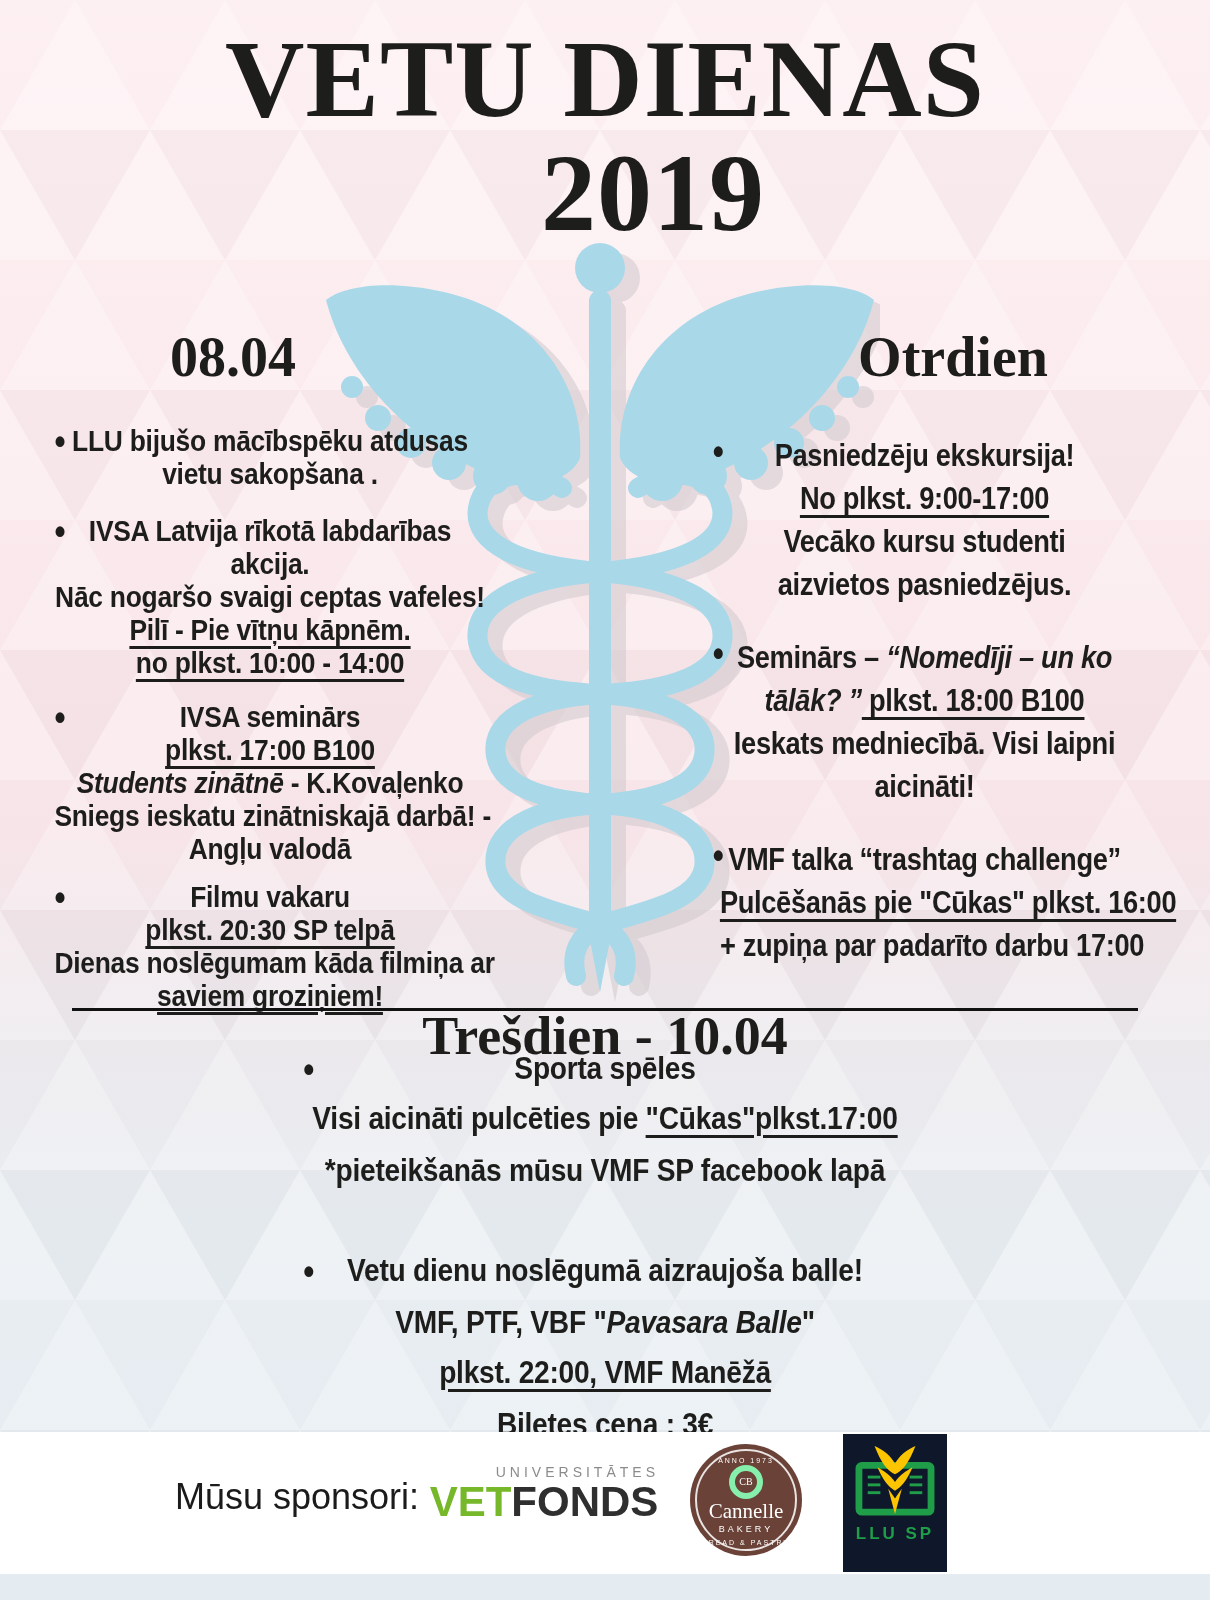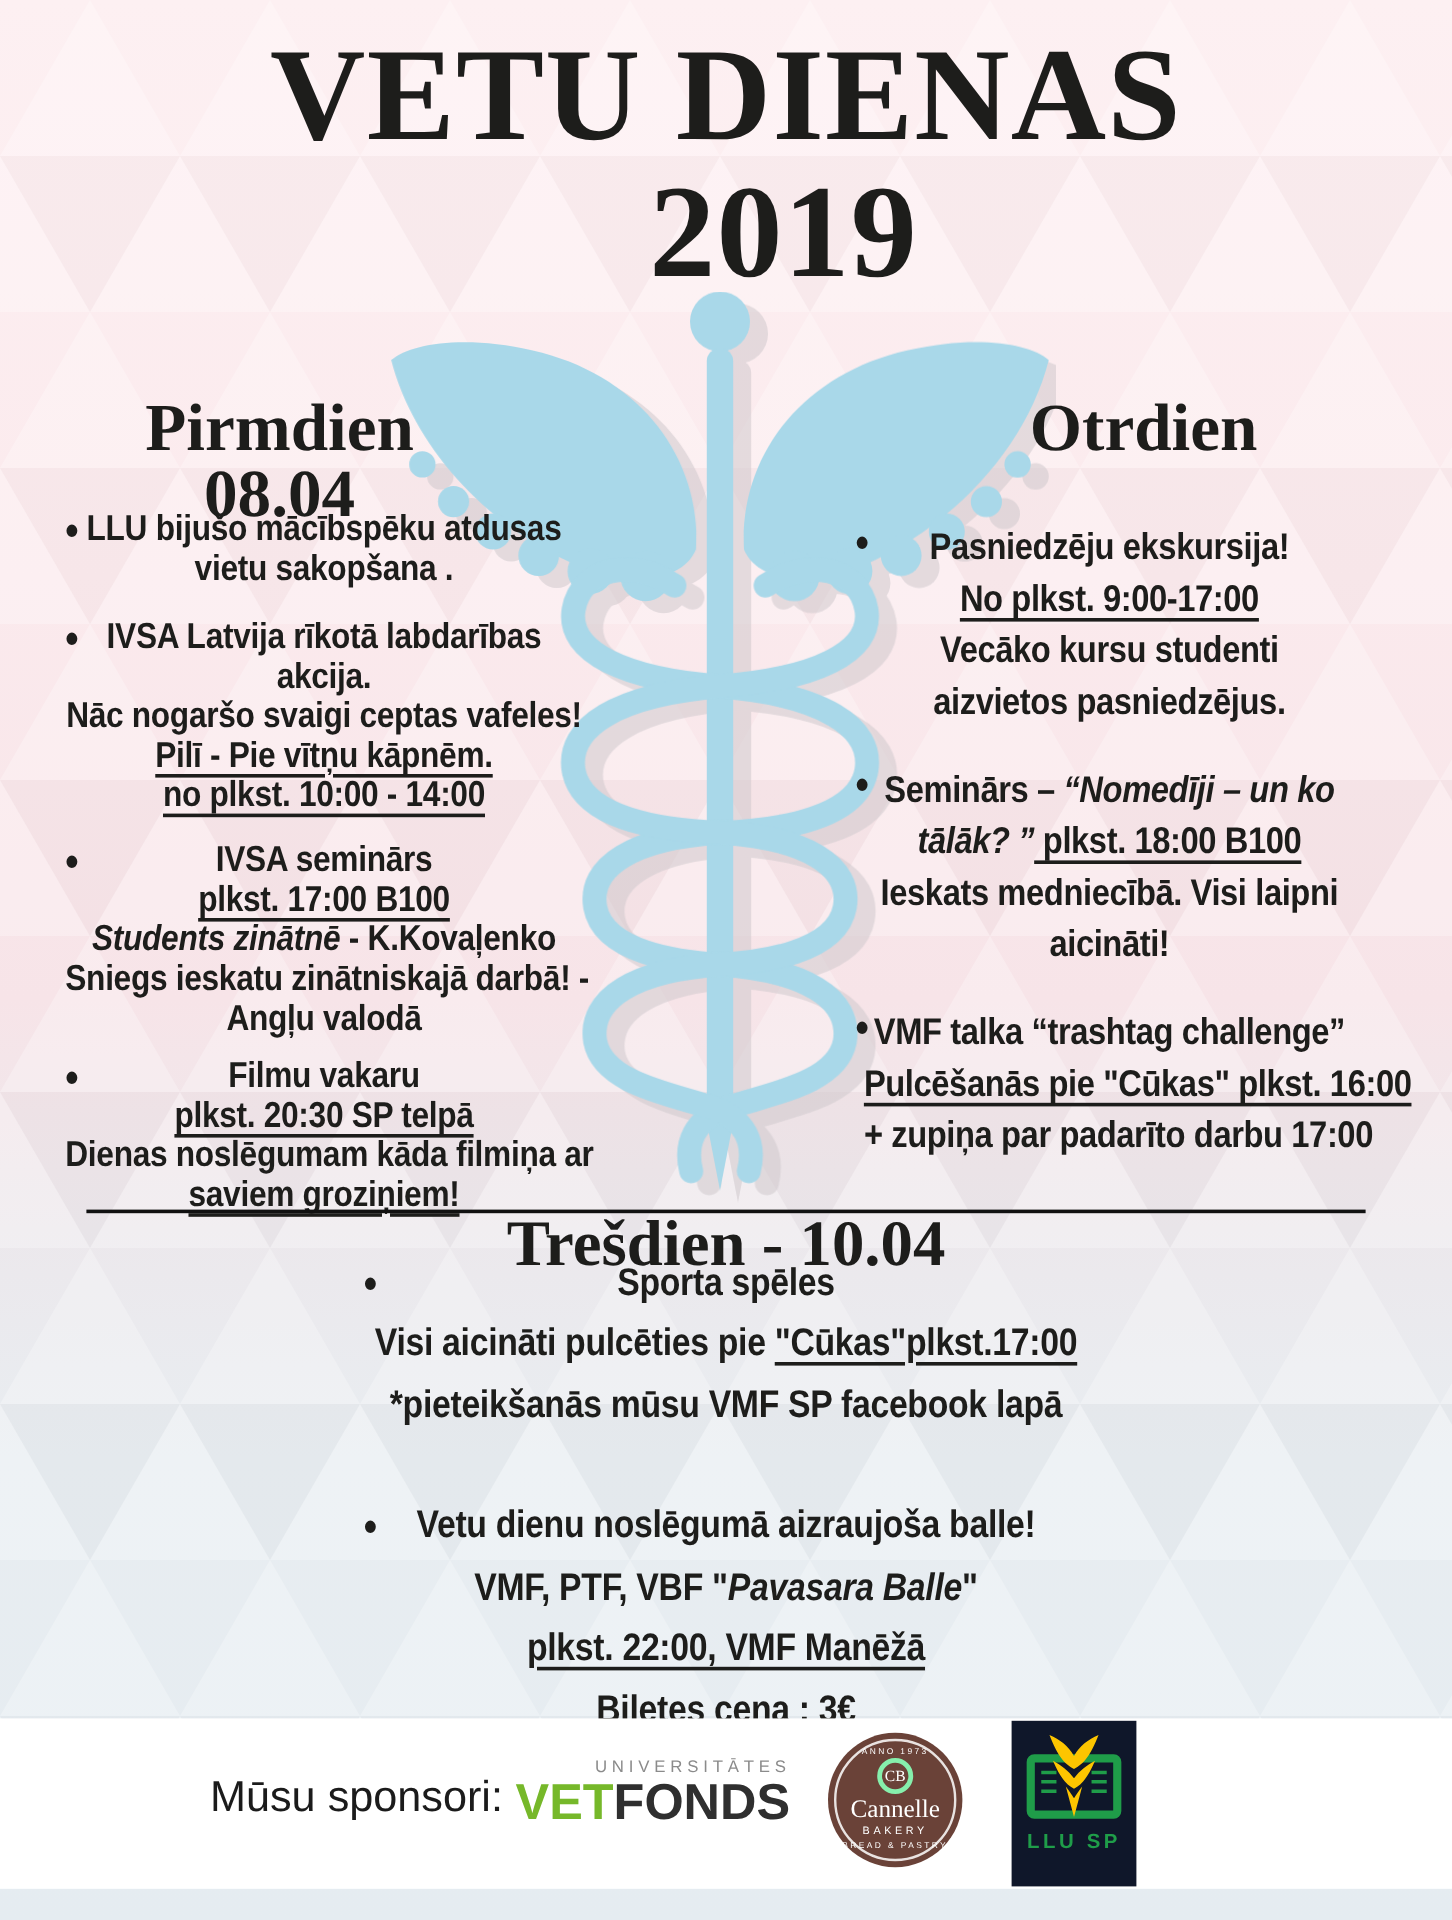--- a/index.html
+++ b/index.html
@@ -35,22 +35,22 @@
   .vf{position:absolute;left:425px;top:32px;width:238px;}
   .vf-top{font-size:14px;letter-spacing:4px;color:var(--vetfonds-gray,#8b8b8b);text-align:right;padding-right:4px;font-weight:400;}
   .vf-main{font-size:42px;font-weight:700;line-height:1.05;text-align:center;letter-spacing:0;}
   .vf-green{color:var(--vetfonds-green,#76b82a);}
   .vf-dark{color:var(--vetfonds-dark,#2f2f2f);}
   
   .cn{position:absolute;left:690px;top:12px;width:112px;height:112px;border-radius:50%;
       background:var(--cannelle-brown,#6a4238);color:#fff;text-align:center;}
   .cn-ring{position:absolute;inset:5px;border:2px solid rgba(255,255,255,.85);border-radius:50%;}
   .cn-anno{position:relative;font-size:7px;letter-spacing:2px;padding-top:13px;}
-  .cn-mono{position:relative;font-family:"Liberation Serif",serif;font-size:13px;width:22px;height:22px;
-           line-height:22px;border:4px solid #86efac;border-radius:50%;margin:1px auto 0;}
+  .cn-mono{position:relative;font-family:"Liberation Serif",serif;font-size:10px;width:22px;height:22px;
+           line-height:22px;border:6px solid #86efac;border-radius:50%;margin:1px auto 0;}
   .cn-name{position:relative;font-family:"Liberation Serif",serif;font-size:21px;line-height:24px;}
   .cn-sub{position:relative;font-size:9px;letter-spacing:3px;margin-top:1px;}
   .cn-arc{position:relative;font-size:7px;letter-spacing:2px;margin-top:5px;}
   
   .llu{position:absolute;left:843px;top:2px;width:104px;height:138px;background:#0f172a;text-align:center;padding-top:8px;box-sizing:border-box;}
   .llu-label{font-size:17px;font-weight:700;letter-spacing:3px;color:var(--llusp-green,#1f9d49);margin-top:2px;}
 </style>
 </head>
 <body>
 
@@ -96,21 +96,20 @@
       </g>
     </defs>
     <use href="#cad" xlink:href="#cad" transform="translate(15,10)" style="color:var(--caduceus-shadow,#cfc9cd)" opacity="0.55"></use>
     <use href="#cad" xlink:href="#cad" style="color:var(--caduceus-blue,#a9d8e9)"></use>
   </svg>
 
   <div class="abs serif title-line" style="top:22px;">VETU DIENAS</div>
   <div class="abs serif title-line" style="top:136px;margin-left:48px;">2019</div>
 
   <div class="abs serif day-head" style="left:18px;top:330px;">
-    <div>Pirmdien</div>
     <div>08.04</div>
   </div>
 
   <div class="item mon narrow" style="left:25px;top:424px;width:490px;">
     <span class="bullet">•</span>
     <div class="ln">LLU bijušo mācībspēku atdusas</div>
     <div class="ln">vietu sakopšana .</div>
   </div>
 
   <div class="item mon narrow" style="left:25px;top:514px;width:490px;">

